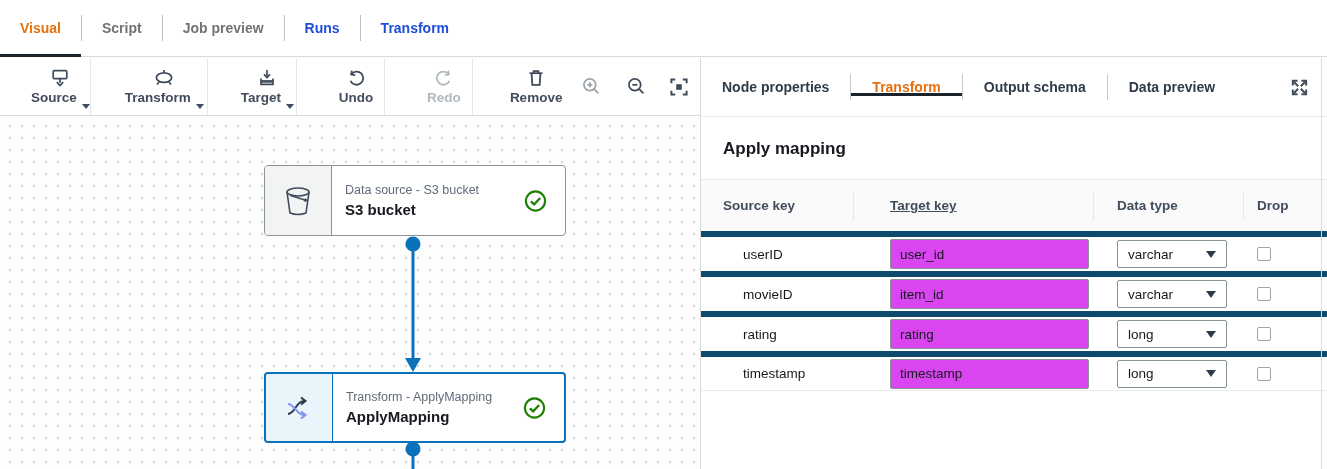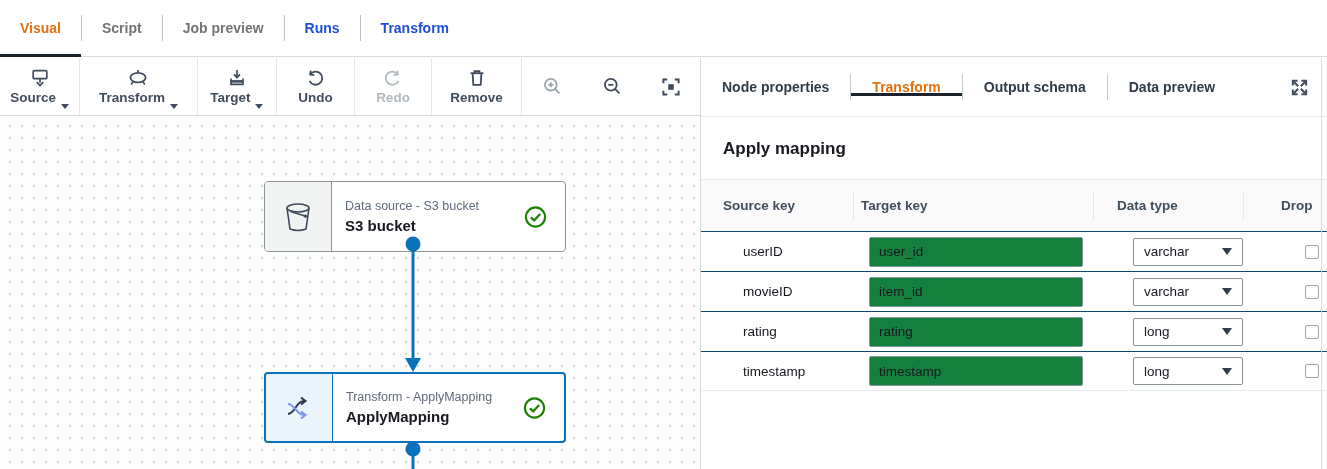--- a/index.html
+++ b/index.html
@@ -15,21 +15,21 @@
   .top-tab.active { color:#e4710f; }
   .top-tab.active::after { content:""; position:absolute; left:0; right:0; bottom:-1px; height:3px; background:#1a222b; }
   .top-tab.disabled { color:#1d4ed8; }
   .top-sep { width:1px; height:26px; background:#b8c2c6; align-self:center; }
 
   
   .toolbar { position:absolute; left:0; top:58px; width:700px; height:58px;
     display:flex; align-items:stretch; background:#fff; border-bottom:1px solid #d5dbdb; }
   .tb-sep { width:1px; background:#e3e7e8; }
   .tb-btn { display:flex; flex-direction:column; align-items:center; justify-content:center;
-    gap:3px; cursor:pointer; background:#fff; border:none; }
+    gap:3px; cursor:pointer; background:#fff; border:none;margin-left:31px; }
   .tb-btn .lblrow { display:flex; align-items:flex-end; gap:5px; }
   .tb-btn .lbl { font-size:13.5px; font-weight:700; color:#414d5c; line-height:1; }
   .tb-btn.disabled .lbl { color:#b0babf; }
   .caret { width:0; height:0; border-left:4px solid transparent; border-right:4px solid transparent;
     border-top:5px solid #414d5c; position:relative; top:4px; }
   .tb-icon-btn { display:flex; align-items:center; justify-content:center; cursor:pointer;
     background:#fff; border:none; }
 
   
   .canvas { position:absolute; left:0; top:116px; width:700px; height:353px; background:#fdfdfd;
@@ -62,30 +62,30 @@
   .expand-btn { margin-left:auto; align-self:center; background:none; border:none; cursor:pointer;
     line-height:0; padding:4px; }
 
   .panel-heading { padding:22px 22px 20px 22px; font-size:17px; font-weight:700; color:#16191f; }
 
   .grid-header { display:flex; align-items:center; height:52px; background:#fafafa;
     border-top:1px solid #e4e8e9; font-size:13.5px; font-weight:700; color:#414d5c; }
   .gh-cell { position:relative; height:100%; display:flex; align-items:center; }
   .gh-cell .vsep { position:absolute; left:0; top:12px; width:1px; height:28px; background:#e4e8e9; }
   .col-source { width:152px; padding-left:22px;align-items:center; }
-  .col-target { width:240px; padding-left:8px; }
+  .col-target { width:240px; padding-left:37px;text-decoration:underline; }
   .col-type   { width:150px; padding-left:24px; }
-  .col-drop   { flex:1; padding-left:38px; }
-
-  .trow { display:flex; align-items:center; height:40px; border-top:1px solid #0c4a6e;
-    font-size:13.5px; color:#16191f;gap:8px; }
+  .col-drop   { flex:1; padding-left:14px; }
+
+  .trow { display:flex; align-items:center; height:40px; border-top:6px solid #0c4a6e;
+    font-size:13.5px; color:#16191f; }
   .trow:last-of-type { border-bottom:1px solid #eaeded; }
   .trow .col-source { padding-left:42px; }
-  .txt { width:214px; height:30px; border:1px solid #87949a; border-radius:2px; padding:0 9px;
-    font-size:13.5px; color:#16191f; font-family:inherit; background:#15803d; }
+  .txt { width:199px; height:30px; border:1px solid #87949a; border-radius:2px; padding:0 9px;
+    font-size:13.5px; color:#16191f; font-family:inherit; background:#d946ef; }
   .select { width:110px; height:28px; border:1px solid #87949a; border-radius:2px;
     display:flex; align-items:center; justify-content:space-between; padding:0 10px;
     font-size:13.5px; color:#16191f; cursor:pointer; background:#fff; }
   .sel-caret { width:0; height:0; border-left:5px solid transparent; border-right:5px solid transparent;
     border-top:7px solid #2f3b4a; }
   .cbx { appearance:none; -webkit-appearance:none; width:14px; height:14px; border:1px solid #9aa7ab;
     border-radius:2px; background:#fff; cursor:pointer; display:block; }
 </style>
 </head>
 <body>
@@ -201,21 +201,21 @@
     <button class="tb-icon-btn" style="width:58px">
       <svg width="20" height="20" viewBox="0 0 20 20" fill="none" stroke="#3f4b5b" stroke-width="2">
         <path d="M2.4 6.2 V2.4 h3.8 M13.8 2.4 h3.8 v3.8 M17.6 13.8 v3.8 h-3.8 M6.2 17.6 H2.4 v-3.8"></path>
         <rect x="7.2" y="7.2" width="5.6" height="5.6" fill="#3f4b5b" stroke="none"></rect>
       </svg>
     </button>
   </div>
 
   <div class="canvas">
 
-    <div class="node" style="left:264px; top:65px;">
+    <div class="node" style="left:264px; top:49px;">
       <div class="icon-box">
         <svg width="32" height="34" viewBox="0 0 32 34" fill="none" stroke="#3f4b5b" stroke-width="1.6">
           <ellipse cx="16" cy="8" rx="11" ry="4"></ellipse>
           <path d="M5 8 L8 29 a12 5 0 0 0 16 0 L27 8"></path>
           <path d="M8.5 11.5 L23 16" stroke-width="1.4"></path>
           <circle cx="23.4" cy="16.2" r="1.6" fill="#3f4b5b" stroke="none"></circle>
         </svg>
       </div>
       <div class="nbody">
         <span class="ntype">Data source - S3 bucket</span>

